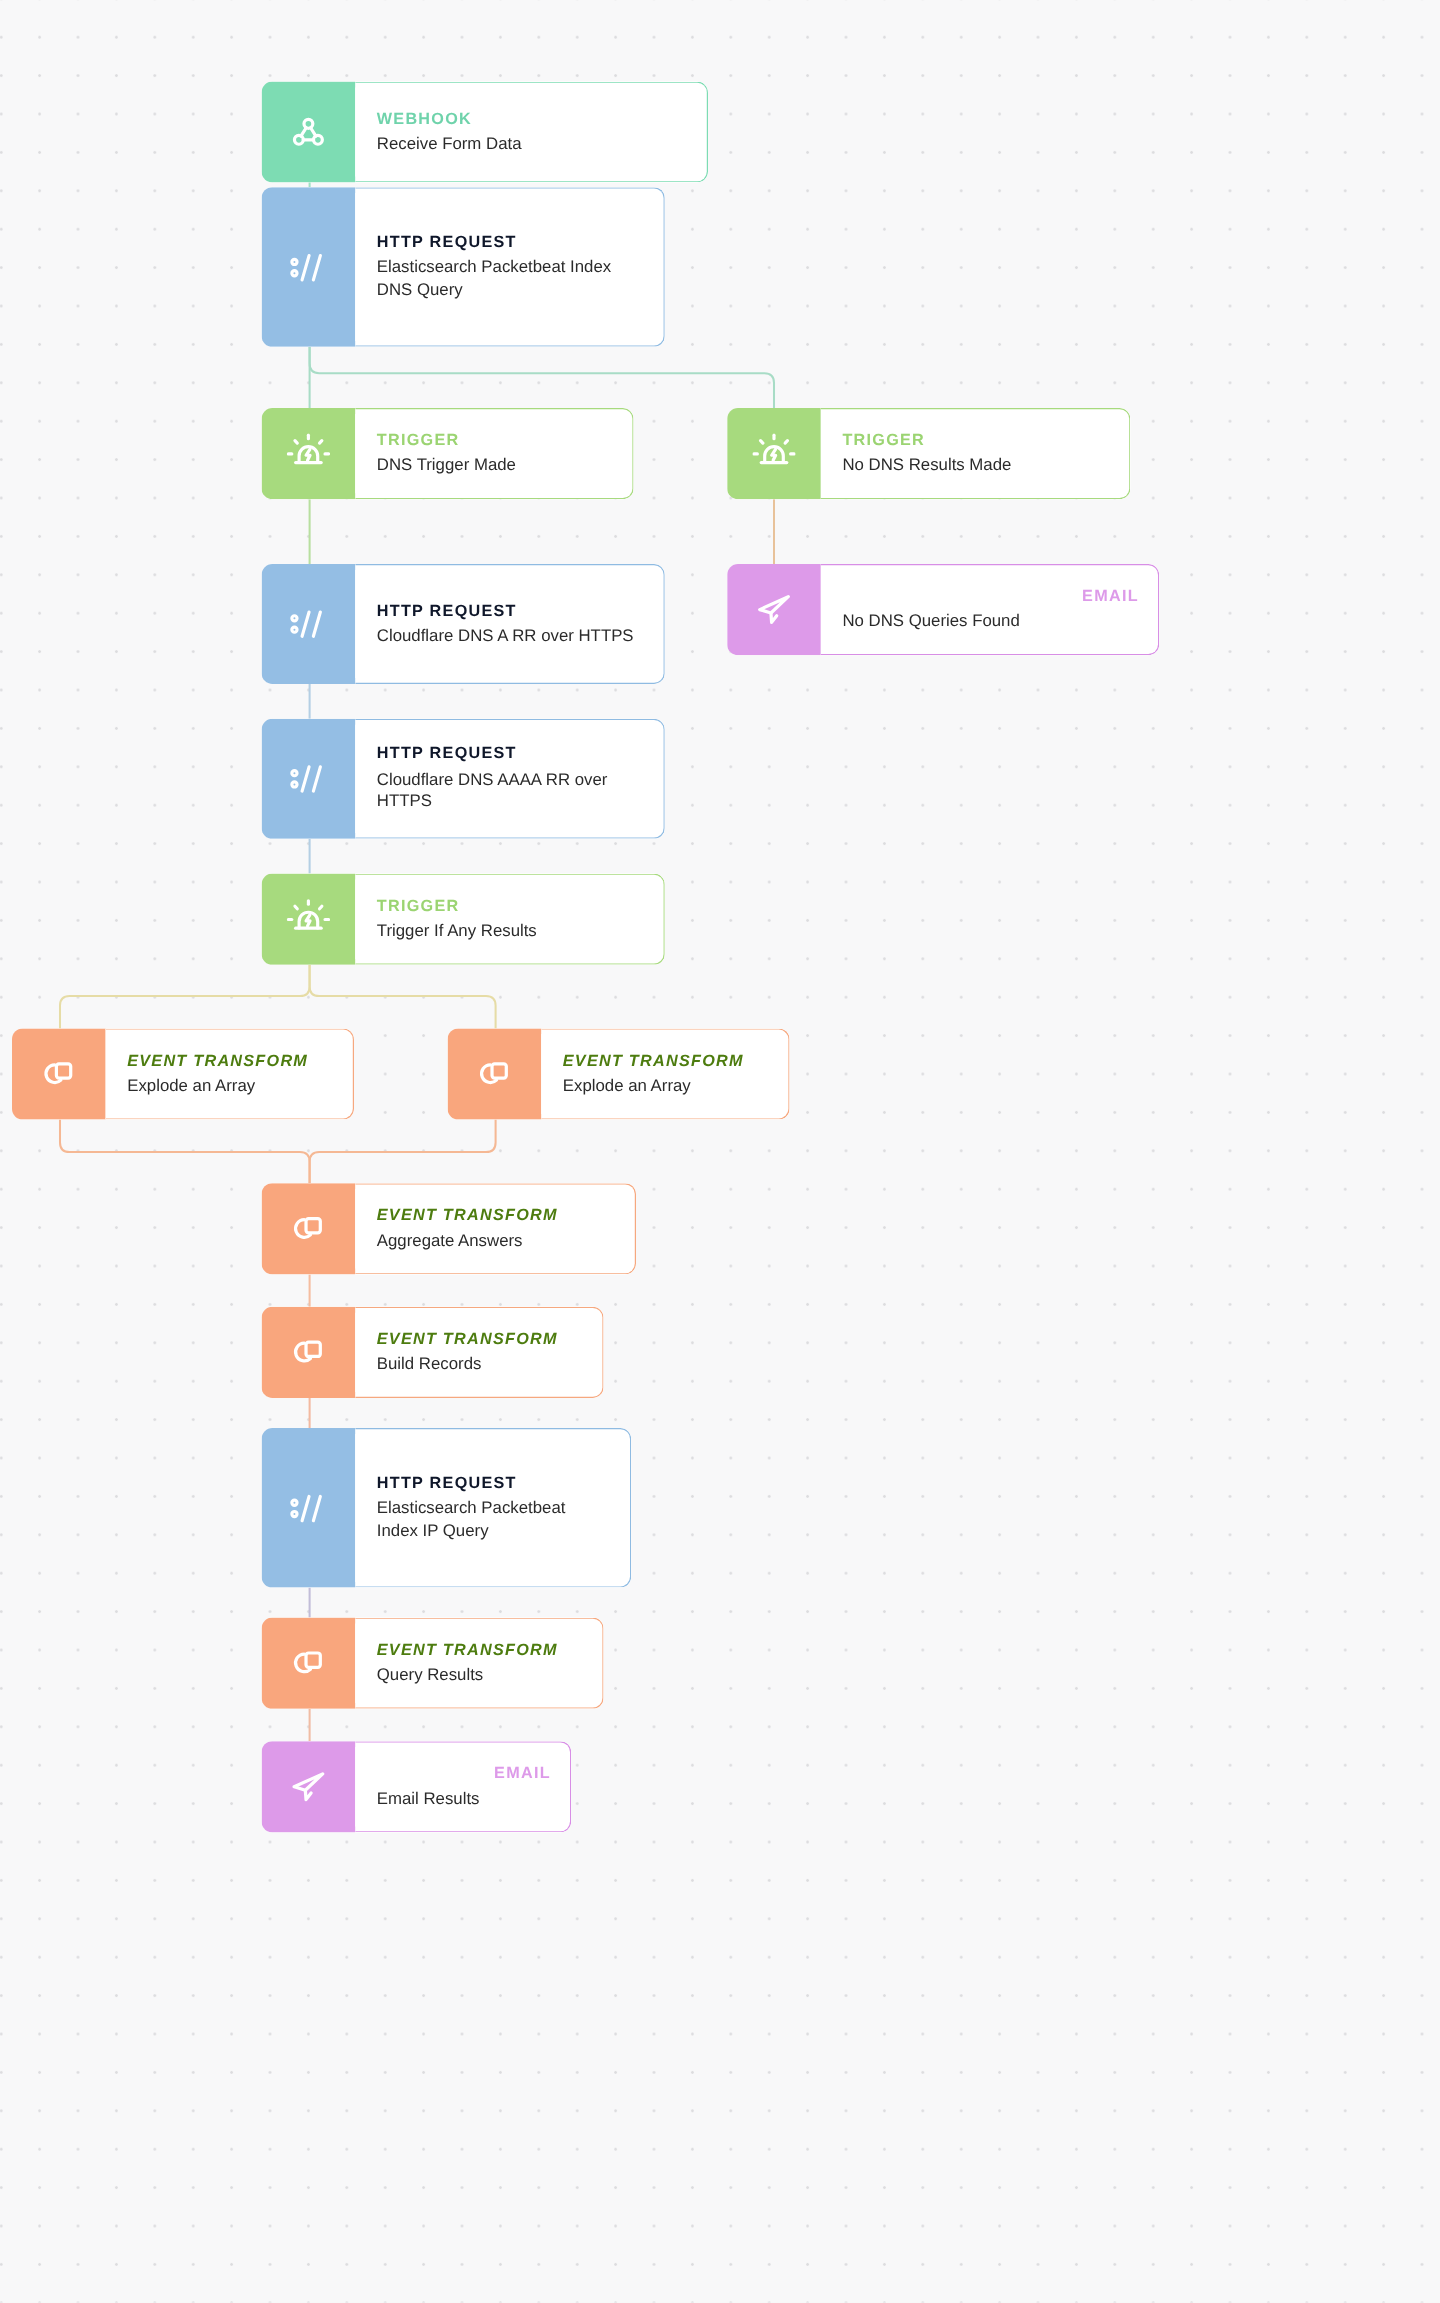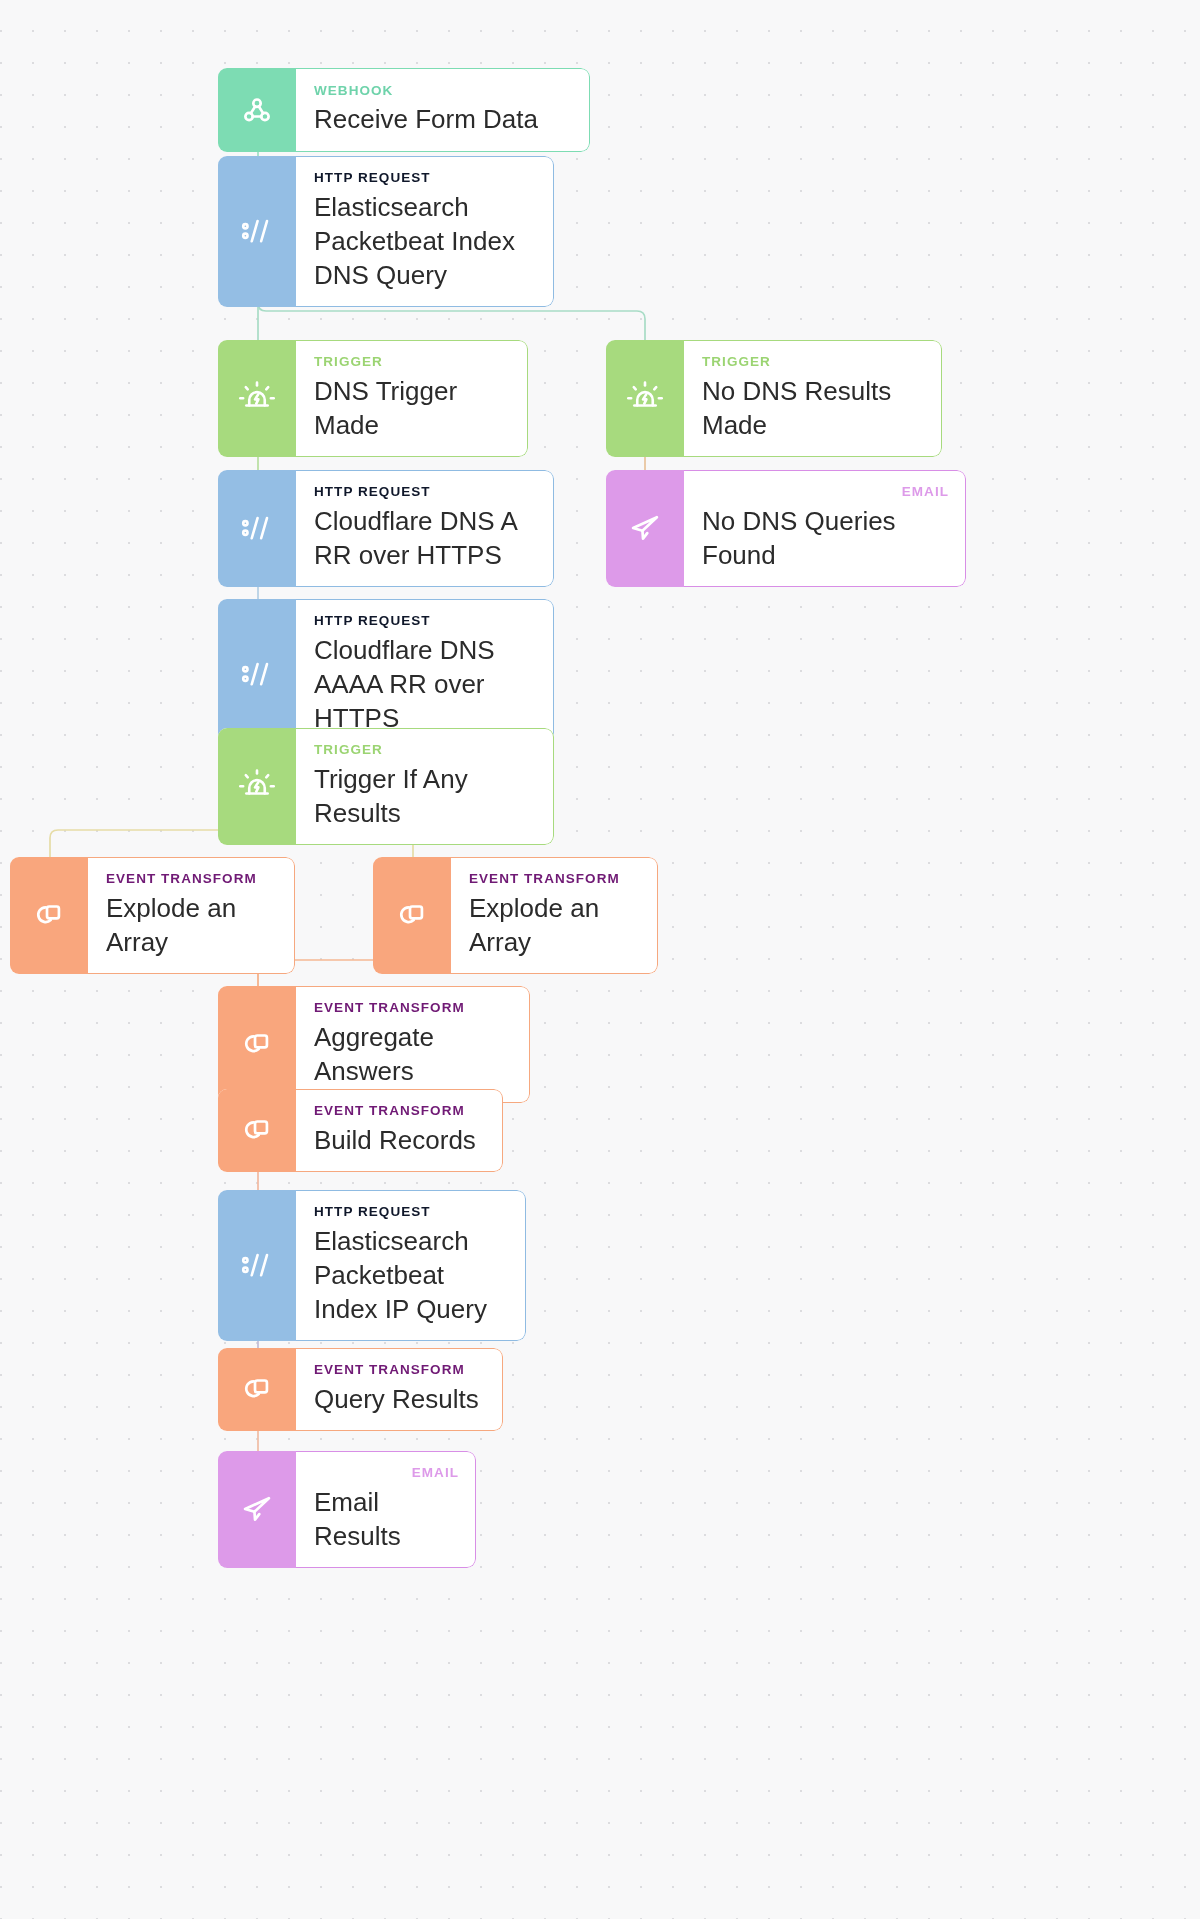--- a/index.html
+++ b/index.html
@@ -47,42 +47,42 @@
   }
   .node .kicker{
     font-size:13.5px;
     font-weight:bold;
     letter-spacing:1.05px;
     line-height:1.15;
     margin-bottom:4px;
     text-transform:uppercase;
   }
   .node .title{
-    font-size:26px;
+    font-size:14px;
     color:#2b2b2b;
     line-height:1.31;
     font-weight:400;
   }
 
   
   .t-webhook   .icon{background:#7ddcb3;}
   .t-webhook   .body{border-color:#7ddcb3;}
   .t-webhook   .kicker{color:#6fd3ab;}
 
   .t-http      .icon{background:#94bee4;}
   .t-http      .body{border-color:#8fbbe2;}
   .t-http      .kicker{color:#0f172a;}
 
   .t-trigger   .icon{background:#a7da7e;}
   .t-trigger   .body{border-color:#a7da7e;}
   .t-trigger   .kicker{color:#9bd472;}
 
   .t-transform .icon{background:#f9a67d;}
   .t-transform .body{border-color:#f6a87f;}
-  .t-transform .kicker{color:#701a75;}
+  .t-transform .kicker{color:#4d7c0f;font-style:italic;}
 
   .t-email     .icon{background:#dd9ae9;}
   .t-email     .body{border-color:#d88ee6;}
   .t-email     .kicker{color:#dd9ae9;text-align:right;}
 </style>
 </head>
 <body>
 
 <div id="canvas">
 

